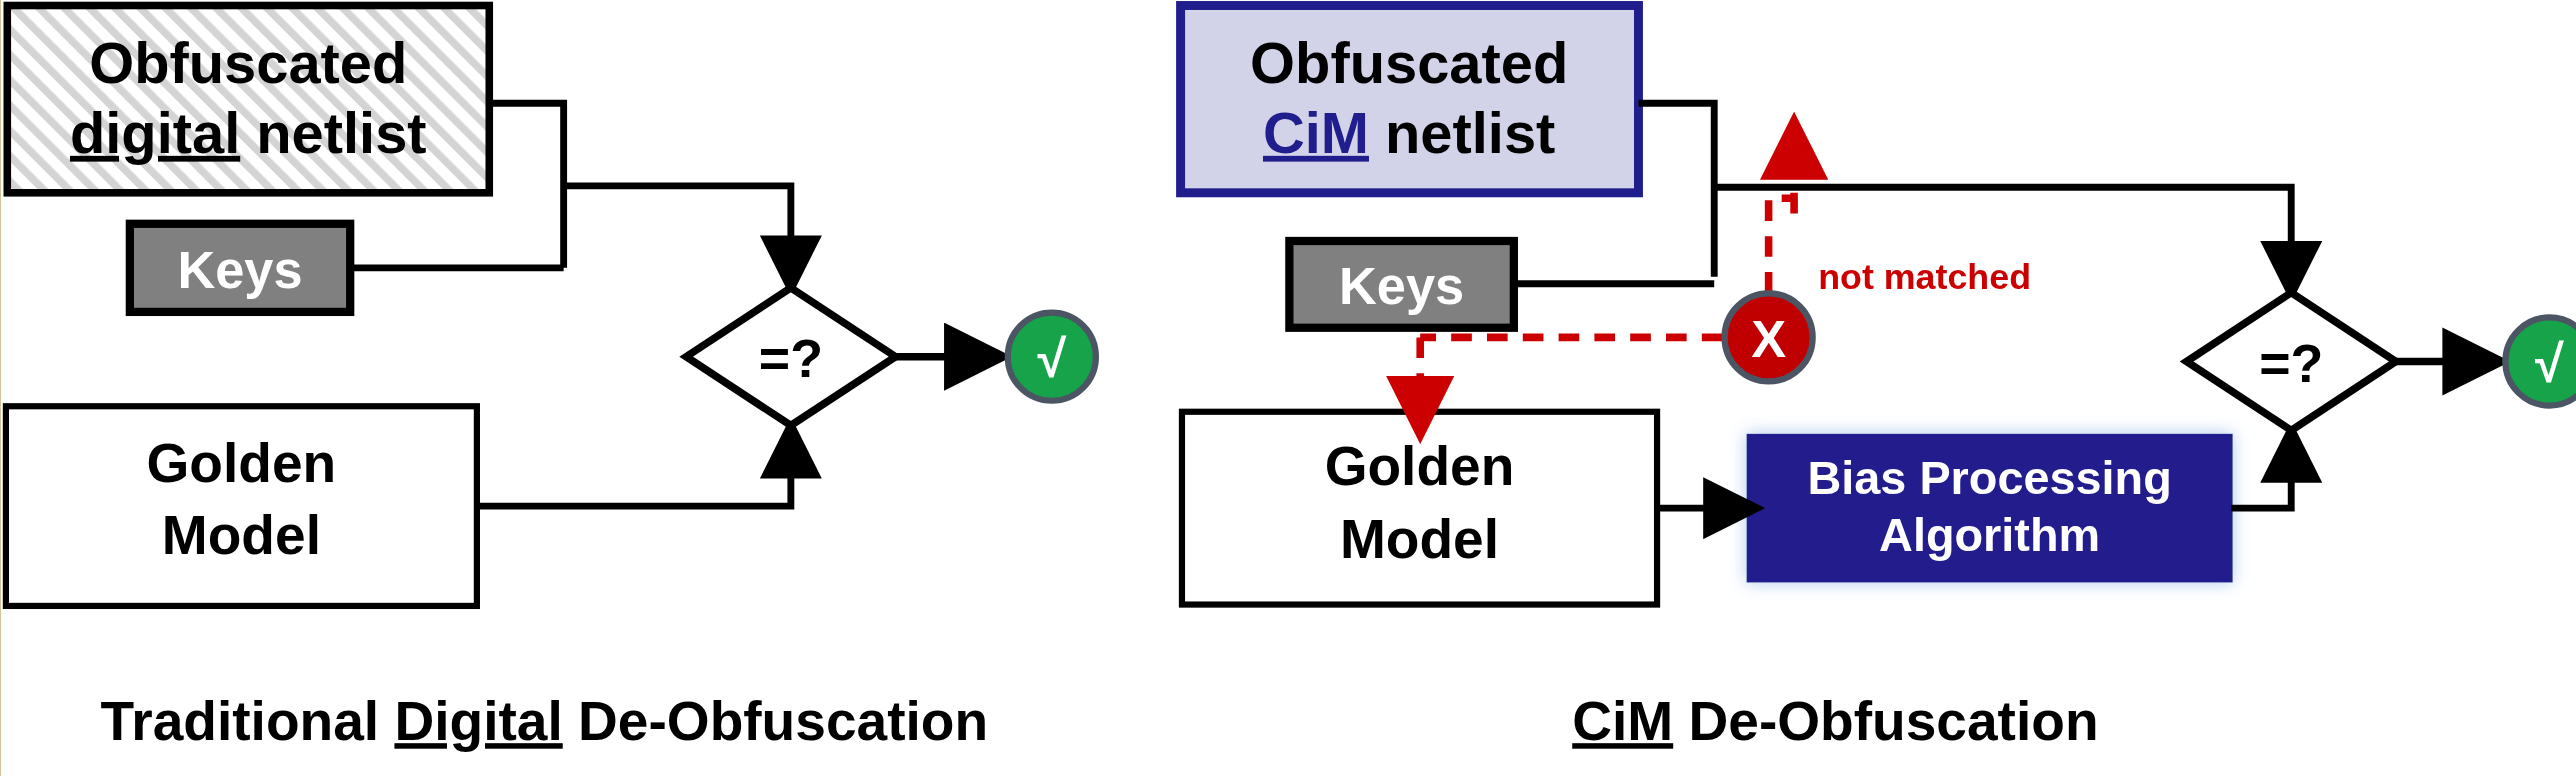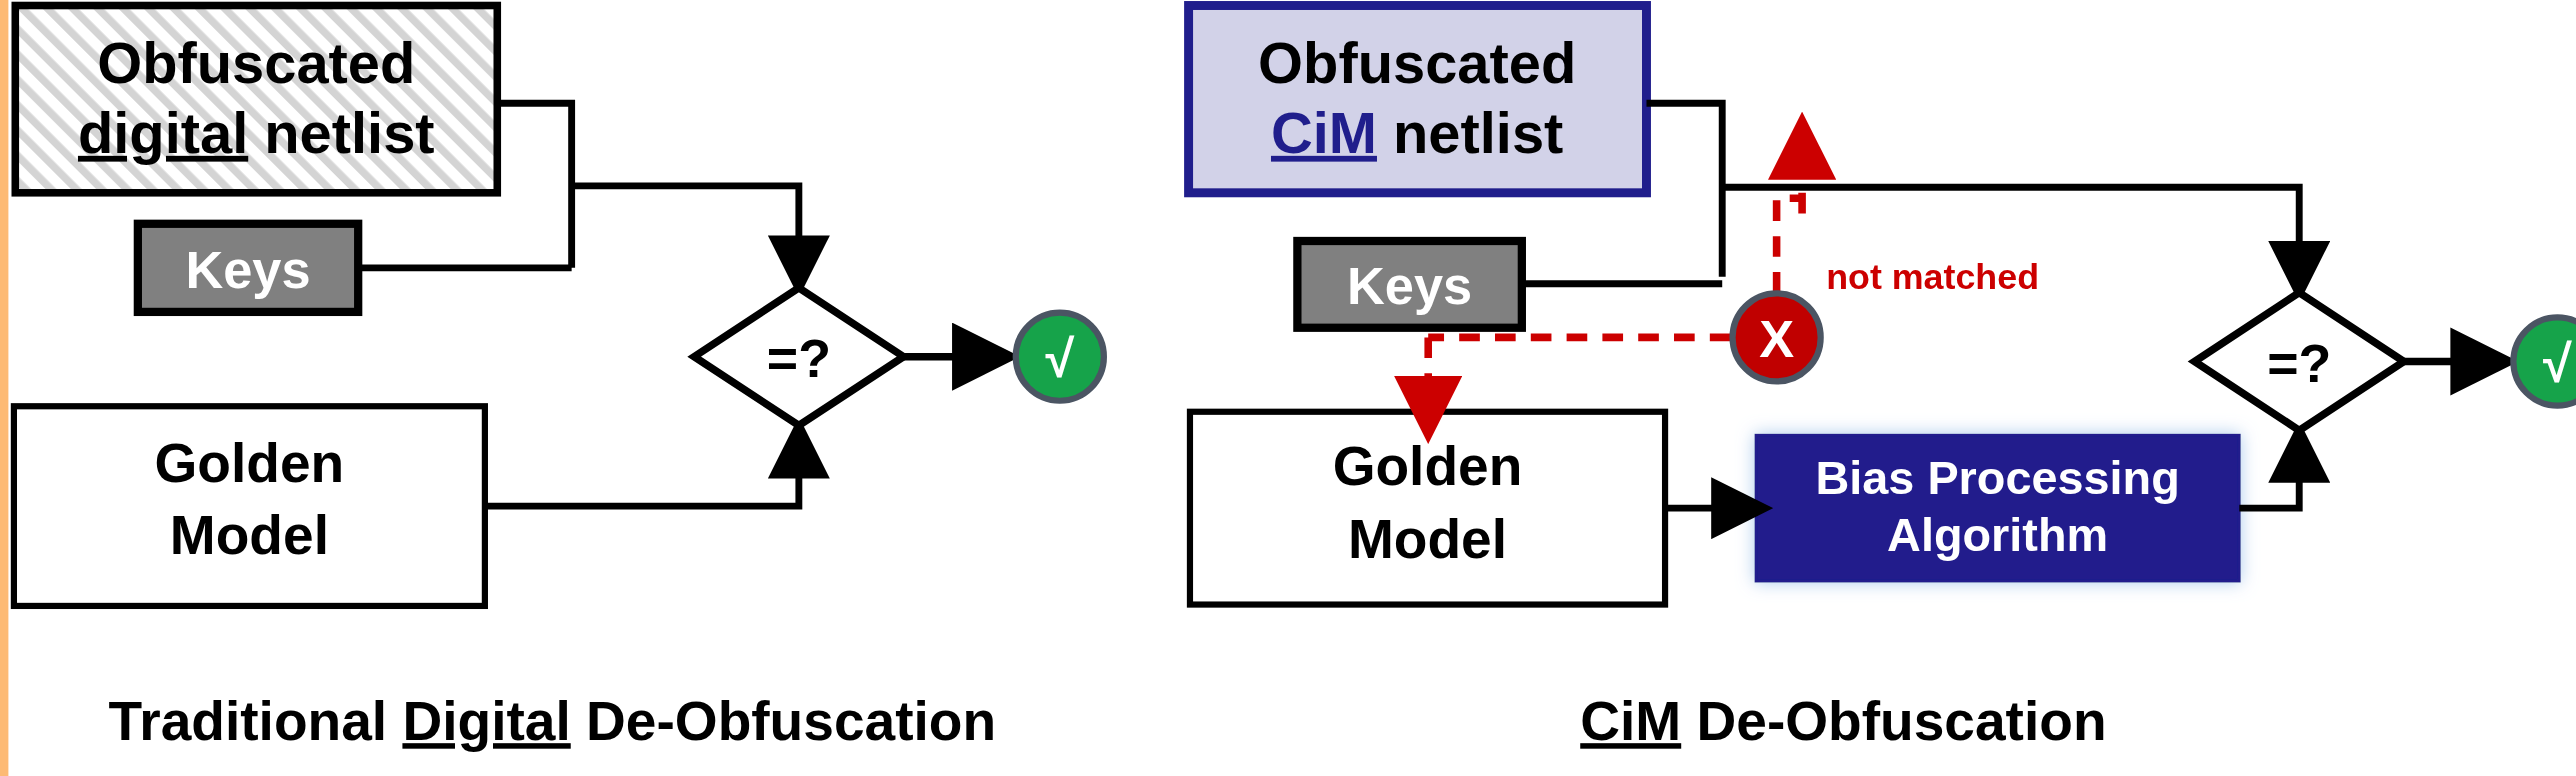--- a/index.html
+++ b/index.html
@@ -1,17 +1,17 @@
 <!DOCTYPE html>
 <html style="font-size:11px"><head>
 <meta charset="utf-8">
 <style>
   html,body{margin:0;padding:0;background:#ffffff;}
   body{width:2576px;height:776px;font-family:"Liberation Sans",sans-serif;overflow:hidden;}
-  #stage{position:relative;width:2104px;height:776px;background:#fdba74;padding-left:8px;}
+  #stage{position:relative;width:2104px;height:776px;background:#a16207;}
   svg{display:block;}
   .lbl{font-family:"Liberation Sans",sans-serif;font-weight:bold;}
 </style>
 </head>
 <body>
 
 <div id="stage">
 <svg width="2576" height="776" viewBox="0 0 3740 1127" xmlns="http://www.w3.org/2000/svg">
   <defs>
     <pattern id="hatch" width="26" height="26" patternUnits="userSpaceOnUse" patternTransform="rotate(-45)">

